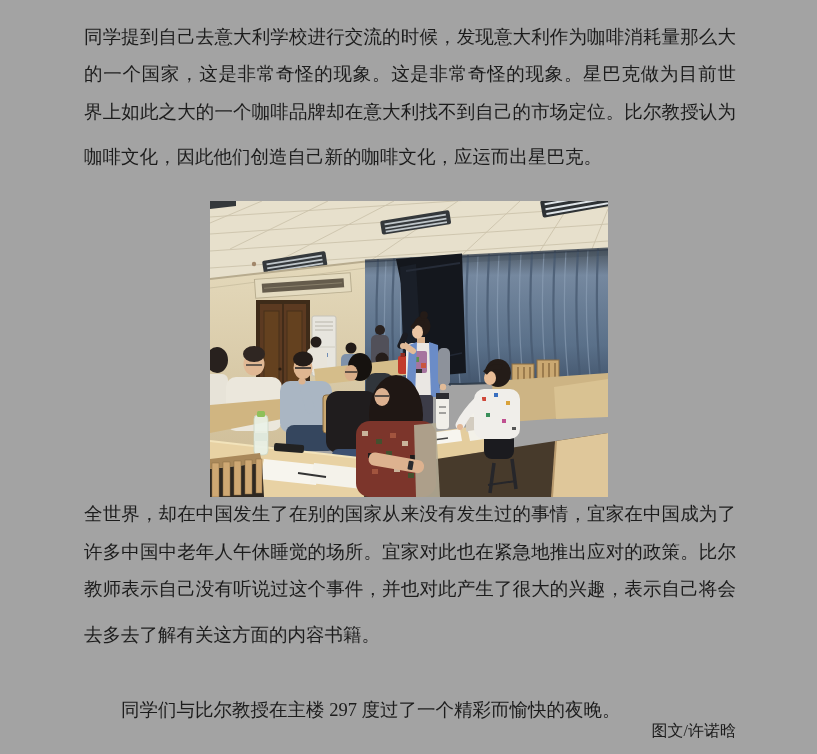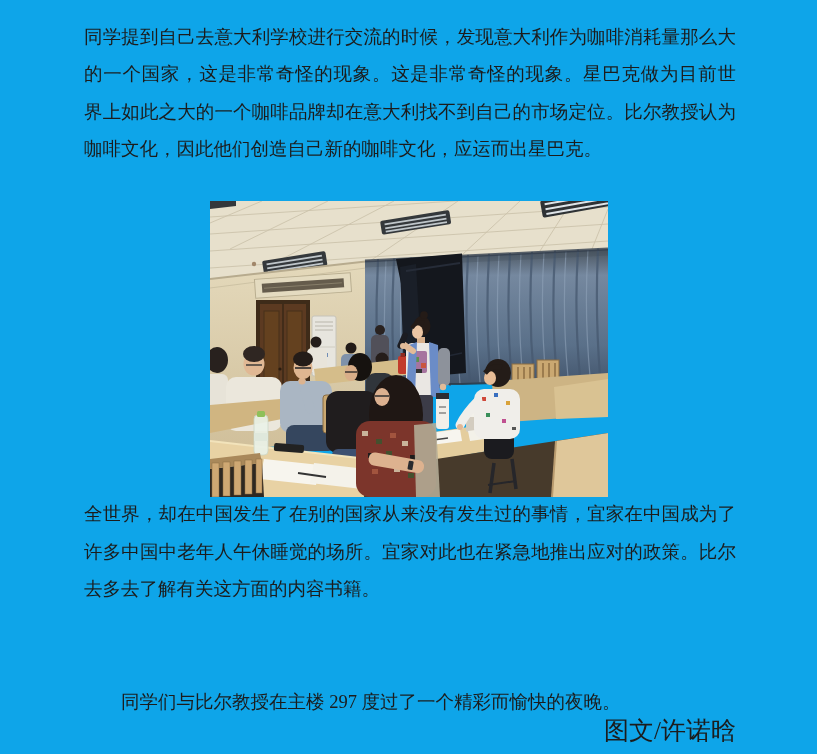--- a/index.html
+++ b/index.html
@@ -1,28 +1,28 @@
 <!DOCTYPE html>
 <html><head>
 <meta charset="utf-8">
 <style>
   html,body{margin:0;padding:0;}
   body{
     width:817px;height:754px;background:#ffffff;position:relative;overflow:hidden;
     font-family:"Liberation Serif","DejaVu Serif",serif;color:#1c1c1c;
   }
-  .page{position:absolute;inset:0;background:#0ea5e9;}
+  .page{position:absolute;inset:0;background:#a3a3a3;}
   .para{position:absolute;left:84px;width:652px;font-size:18.5px;line-height:37.5px;letter-spacing:0;}
   .line{white-space:pre-wrap;}
   .line.just{text-align:justify;text-align-last:justify;text-justify:inter-character;}
-  .line.last{text-align:left;text-align-last:left;}
+  .line.last{text-align:left;text-align-last:left;margin-top:8px;}
   .p1{top:18.5px;}
   .p2{top:496px;}
   .p3{top:683.5px;}
-  .credit{position:absolute;left:84px;width:652px;top:711.5px;font-size:25px;line-height:37.5px;text-align:right;}
+  .credit{position:absolute;left:84px;width:652px;top:711.5px;font-size:16px;line-height:37.5px;text-align:right;}
   figure.photo{position:absolute;left:210px;top:201px;width:398px;height:296px;margin:0;padding:0;}
   figure.photo svg{display:block;width:100%;height:100%;}
 </style>
 </head>
 <body>
 
 <div class="page">
 
   <div class="para p1">
     <div class="line just">同学提到自己去意大利学校进行交流的时候，发现意大利作为咖啡消耗量那么大</div>
@@ -308,20 +308,21 @@
             <rect x="35" y="259" width="7" height="34"></rect>
           <rect x="46" y="258" width="6" height="34"></rect>
         </g>
       </g>
     </svg>
   </figure>
 
   <div class="para p2">
     <div class="line just">全世界，却在中国发生了在别的国家从来没有发生过的事情，宜家在中国成为了</div>
     <div class="line just">许多中国中老年人午休睡觉的场所。宜家对此也在紧急地推出应对的政策。比尔</div>
+    <div class="line just">教师表示自己没有听说过这个事件，并也对此产生了很大的兴趣，表示自己将会</div>
     <div class="line last">去多去了解有关这方面的内容书籍。</div>
   </div>
 
   <div class="para p3">
     <div class="line last">　　同学们与比尔教授在主楼 297 度过了一个精彩而愉快的夜晚。</div>
   </div>
 
   <div class="credit">图文/许诺晗</div>
 
 </div>

